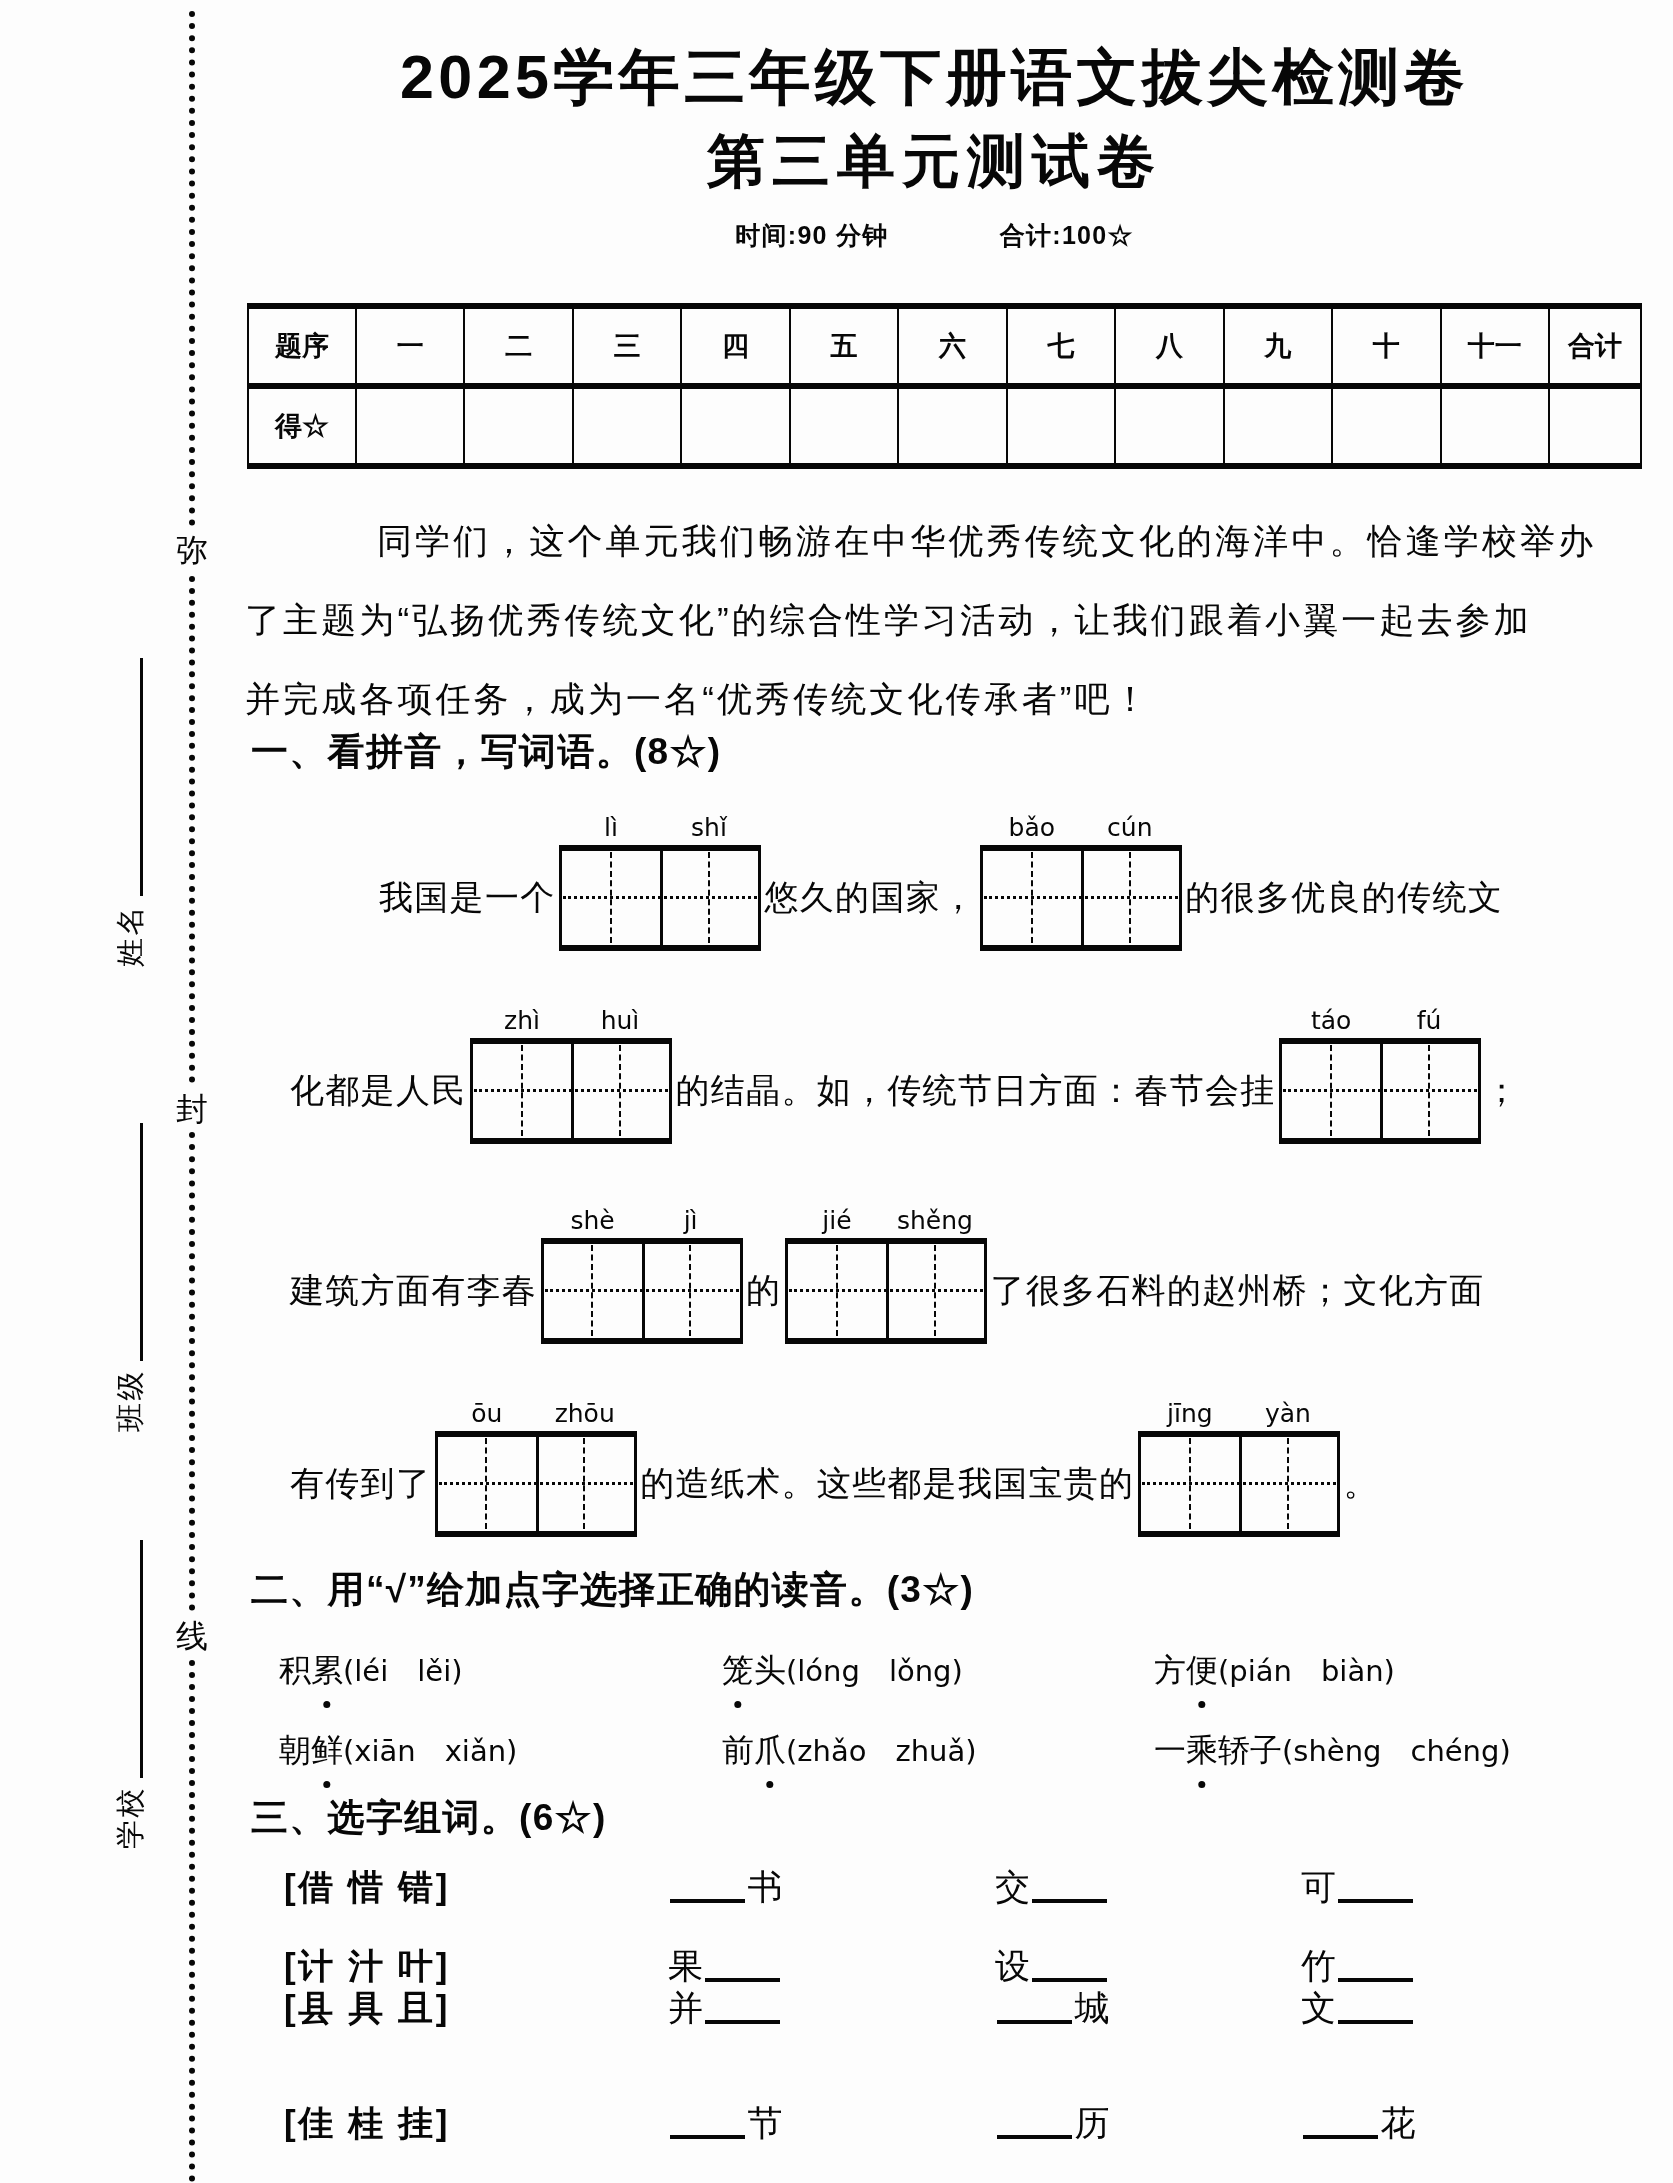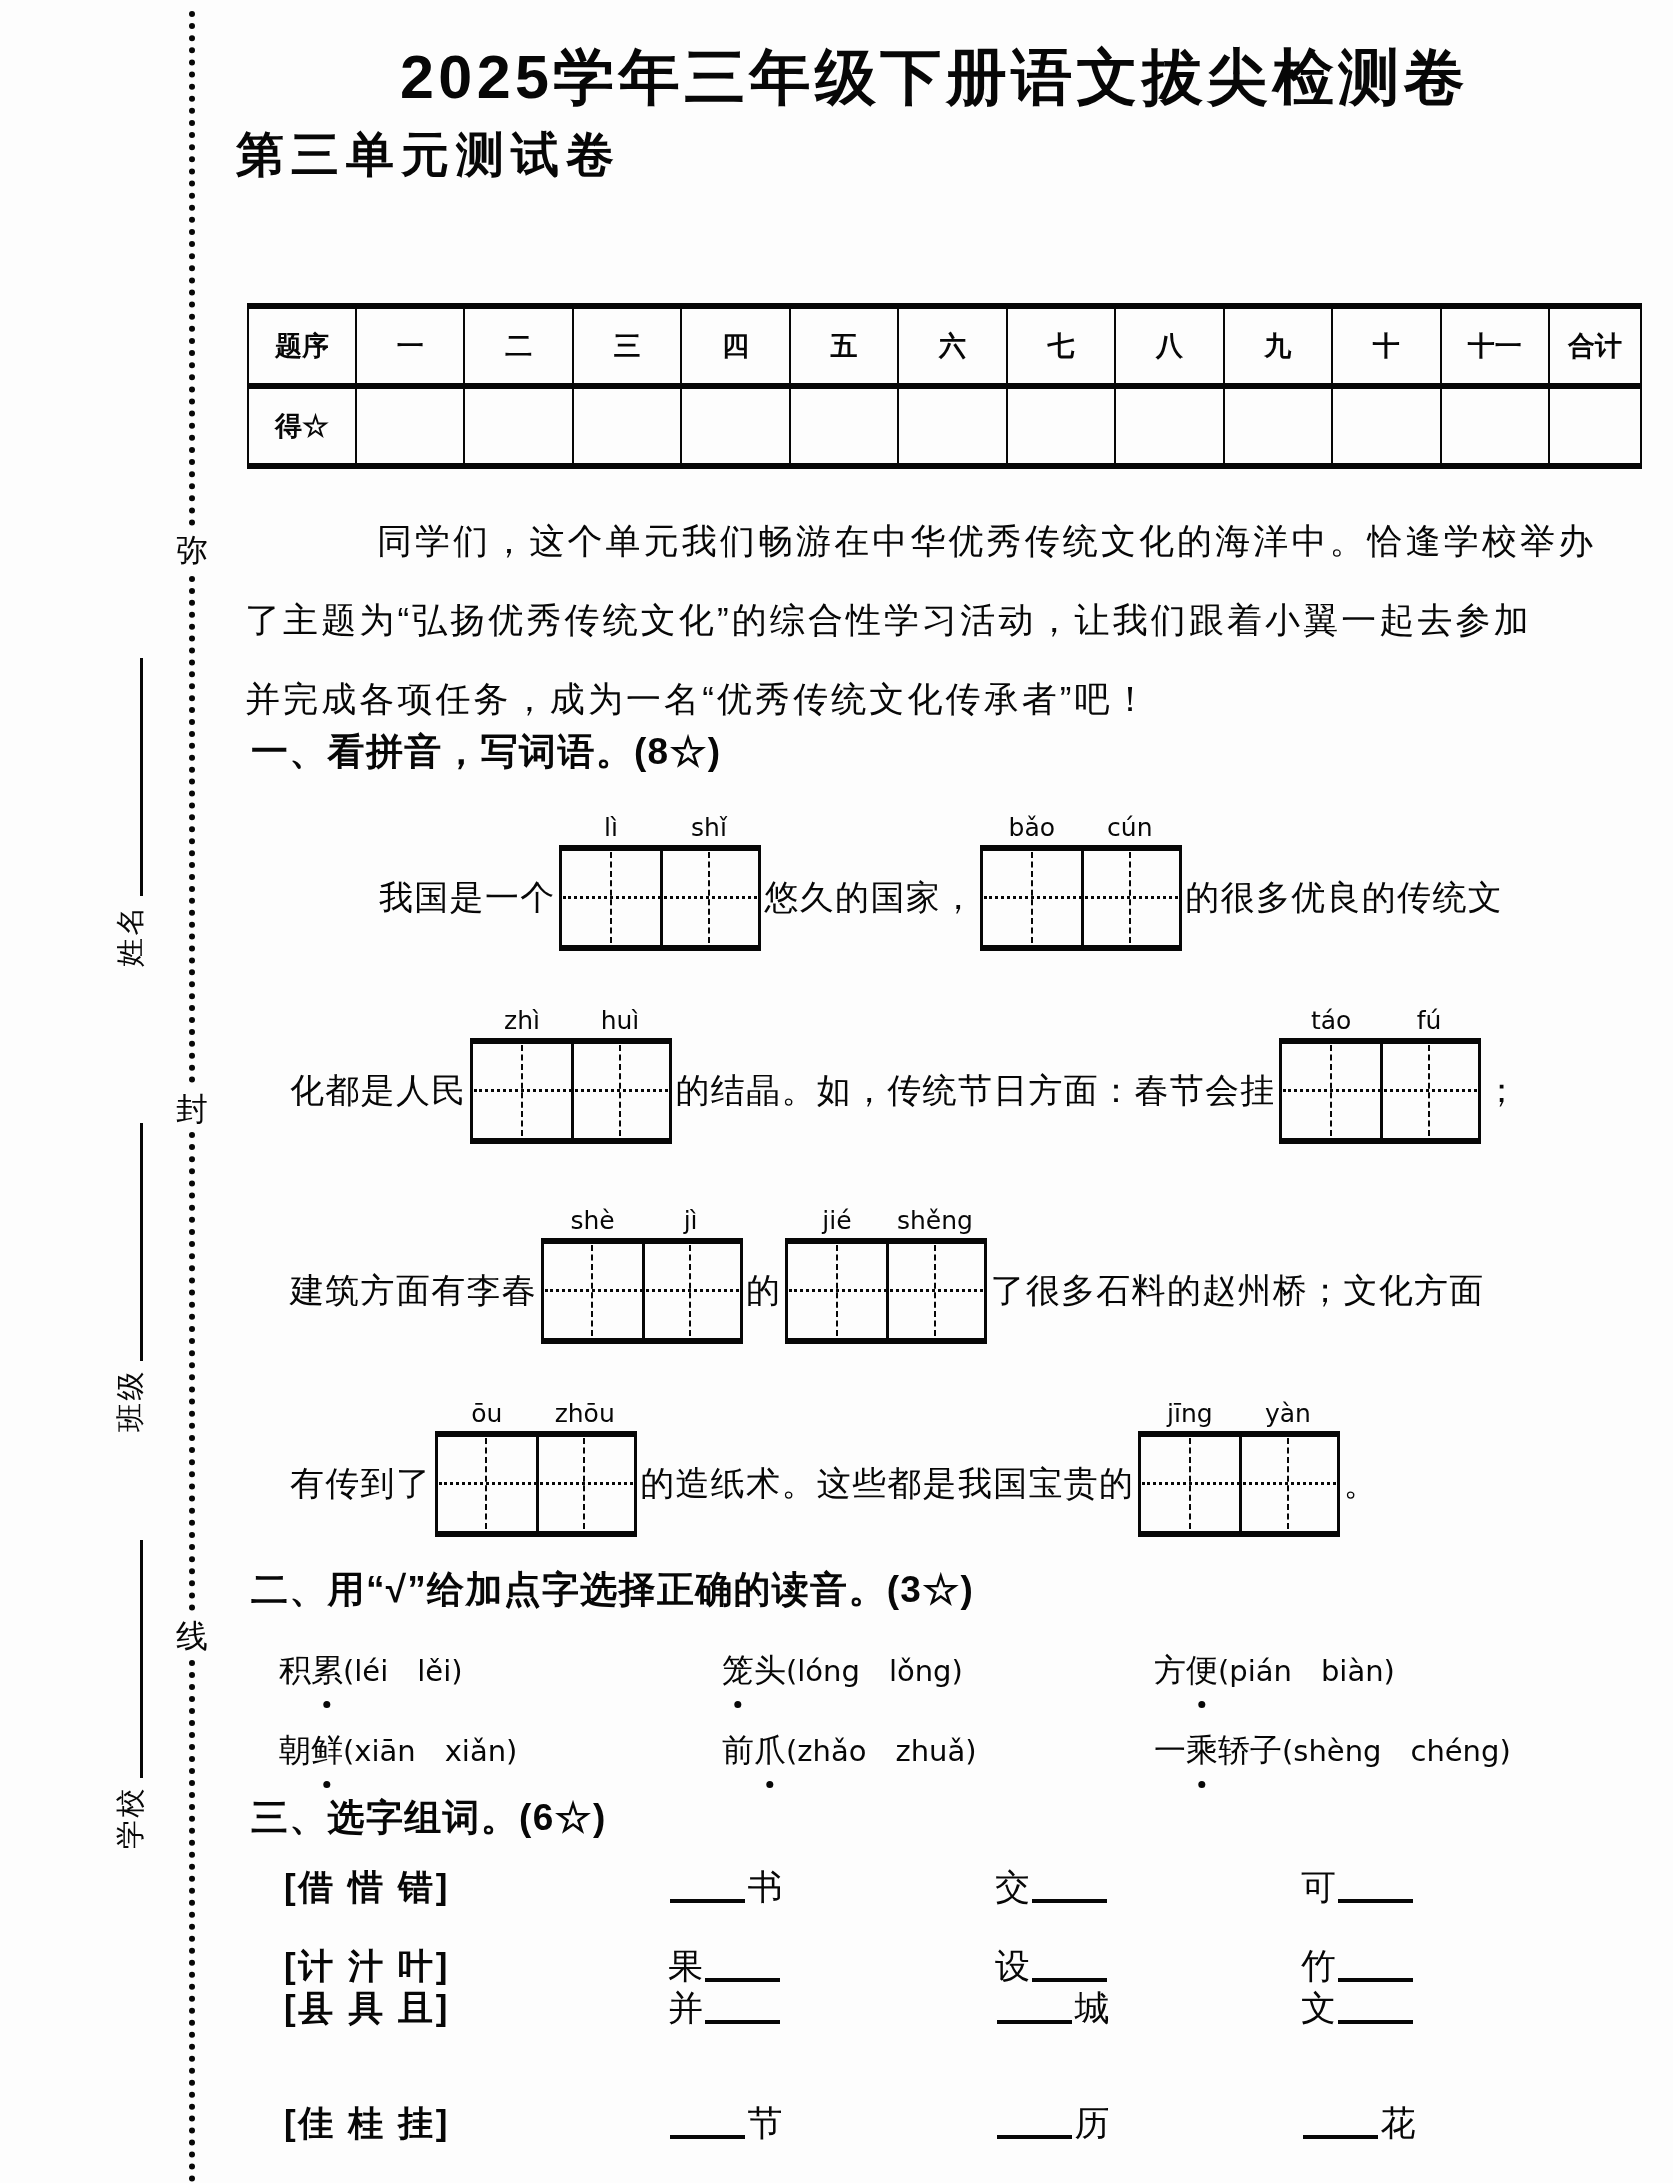--- a/index.html
+++ b/index.html
@@ -2,22 +2,22 @@
 <html style="font-size:7px"><head>
 <meta charset="utf-8">
 <style>
   html,body{margin:0;padding:0;background:#e8e8e8;}
   .page{position:relative;width:1673px;height:2231px;background:#fdfdfd;overflow:hidden;
         font-family:"Liberation Sans",sans-serif;color:#070707;}
 
   
   #title{position:absolute;top:37px;left:236px;width:1397px;text-align:center;
          font-size:61px;font-weight:bold;letter-spacing:4.4px;white-space:nowrap;}
-  #subtitle{position:absolute;top:123px;left:236px;width:1397px;
-            font-size:48px;font-weight:bold;letter-spacing:7px;}
+  #subtitle{position:absolute;top:123px;left:236px;width:1397px;text-align:center;
+            font-size:58px;font-weight:bold;letter-spacing:7px;}
   #info{position:absolute;top:219px;left:236px;width:1397px;display:flex;
         justify-content:center;gap:111px;font-size:25px;font-weight:bold;letter-spacing:1.3px;}
 
   
   #score-table{position:absolute;top:303px;left:247px;width:1395px;
                border-collapse:collapse;table-layout:fixed;}
   #score-table td{border:2.6px solid #070707;border-top-width:6.1px;border-bottom-width:6.1px;
                   height:74px;text-align:center;vertical-align:middle;
                   font-size:27px;font-weight:bold;padding:0;overflow:hidden;}
   #score-table td.first{width:106px;}
@@ -126,20 +126,24 @@
         <span class="mf-line"></span>
       </div>
       <div class="margin-field mf2">
         <span class="mf-label">学校</span>
         <span class="mf-line"></span>
       </div>
     </div>
 
   <div id="title">2025学年三年级下册语文拔尖检测卷</div>
   <div id="subtitle">第三单元测试卷</div>
+  <div id="info">
+    <span>时间:90 分钟</span>
+    <span>合计:100☆</span>
+  </div>
 
   <table id="score-table">
     <tbody>
       <tr>
         <td class="first">题序</td>
       <td>一</td>
           <td>二</td>
           <td>三</td>
           <td>四</td>
           <td>五</td>

